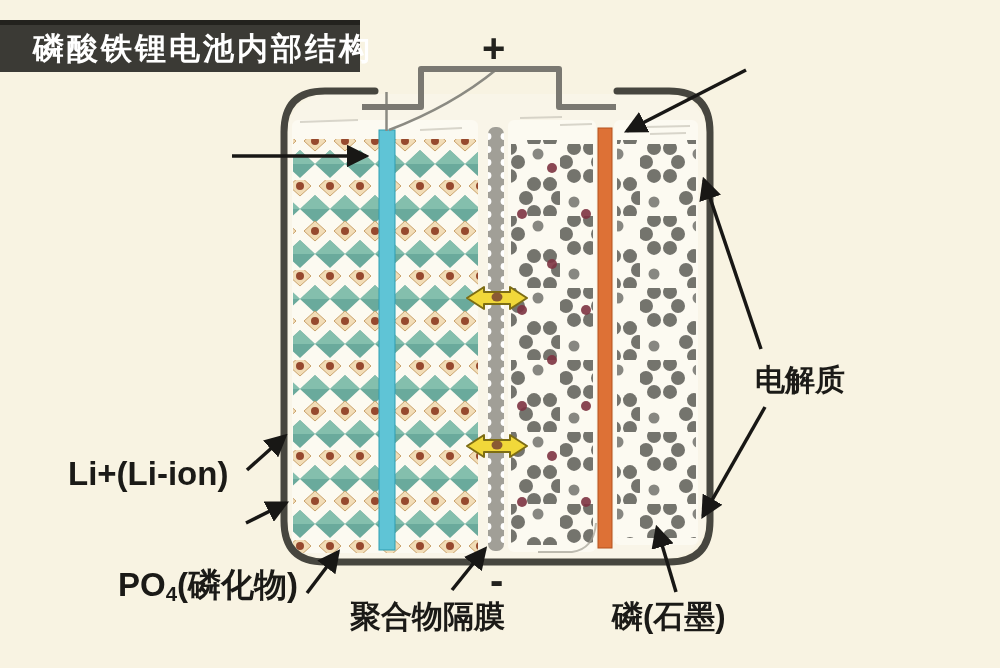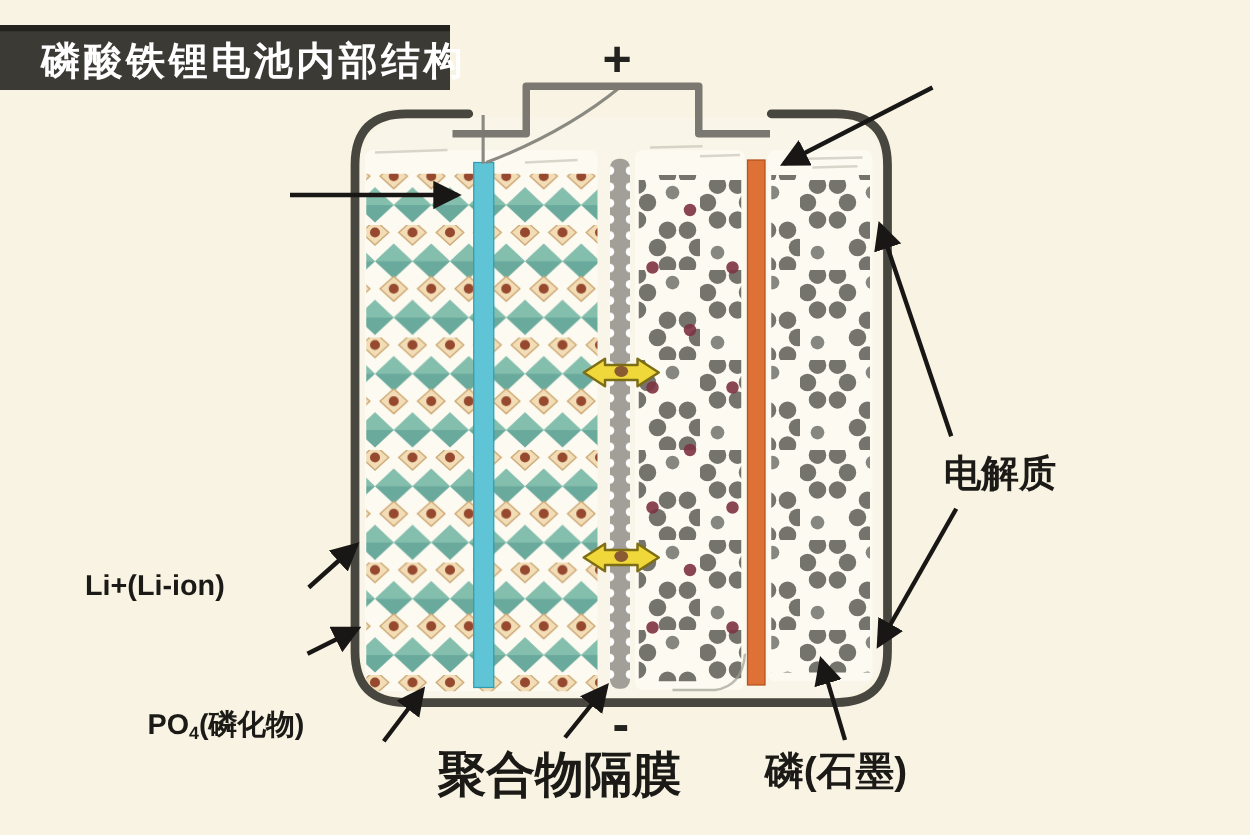--- a/index.html
+++ b/index.html
@@ -21,21 +21,21 @@
   }
   .banner-text{
     color:var(--banner-text,#ffffff);
     font-size:31px;font-weight:bold;letter-spacing:3px;white-space:nowrap;
   }
   .label{
     position:absolute;color:var(--label-text,#1b1a17);
     font-weight:bold;white-space:nowrap;line-height:1.1;
   }
   .cjk{font-size:29px;}
-  .latin{font-size:23px;}
+  .latin{font-size:33px;}
   .label sub{font-size:0.62em;vertical-align:baseline;position:relative;top:0.25em;}
   .terminal{position:absolute;color:#23221e;font-weight:bold;}
   #plus-sign{left:482px;top:26px;font-size:40px;}
   #minus-sign{left:490px;top:558px;font-size:40px;}
 </style>
 </head>
 <body>
 
 <div id="stage">
 
@@ -159,16 +159,16 @@
   </div>
 
   <div id="plus-sign" class="terminal">+</div>
   <div id="minus-sign" class="terminal">-</div>
 
   <div class="label cjk" style="left:731px;top:363px;font-size:30px;margin-left:24px;">电解质</div>
   <div class="label latin" style="left:68px;top:456px;">Li+(Li-ion)</div>
   <div class="label latin" style="left:118px;top:567px;">
     <span>PO</span><sub>4</sub><span>(磷化物)</span>
   </div>
-  <div class="label cjk" style="left:350px;top:600px;font-size:39px;">聚合物隔膜</div>
+  <div class="label cjk" style="left:350px;top:600px;font-size:31px;">聚合物隔膜</div>
   <div class="label cjk" style="left:612px;top:600px;font-size:31px;text-align:center;">磷(石墨)</div>
 
 </div>
 
 </body></html>

